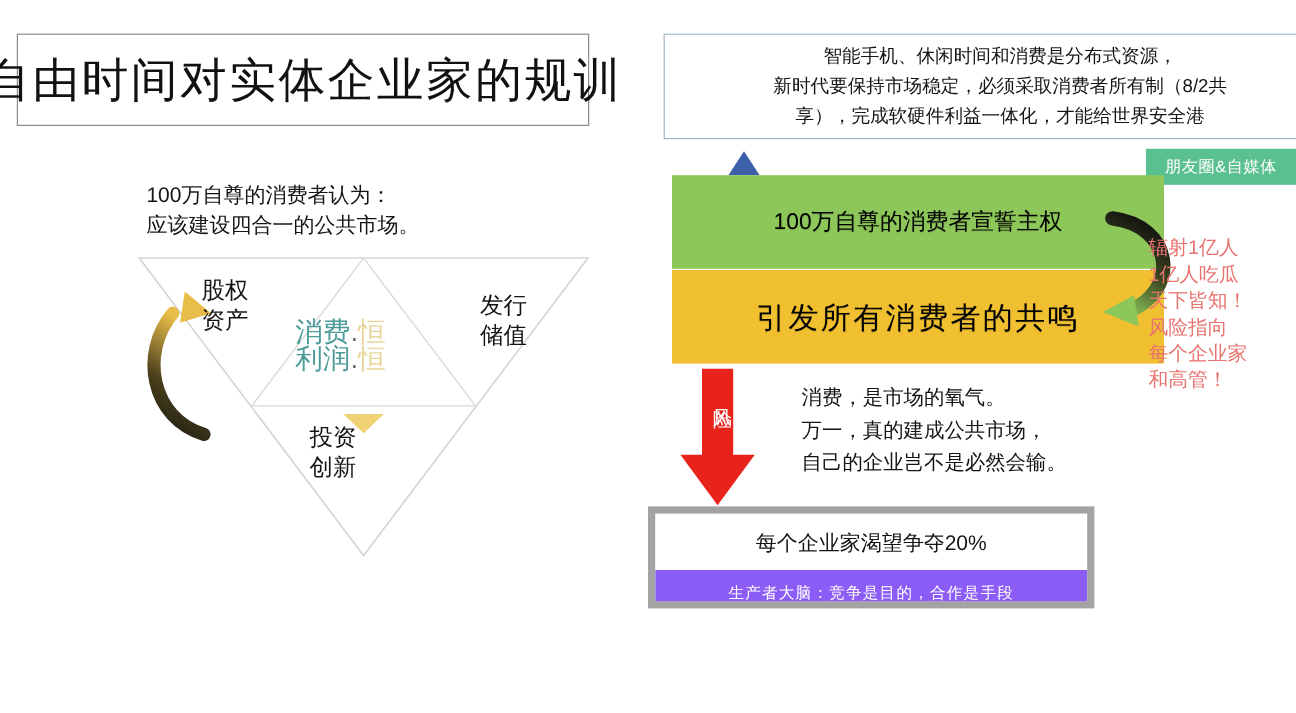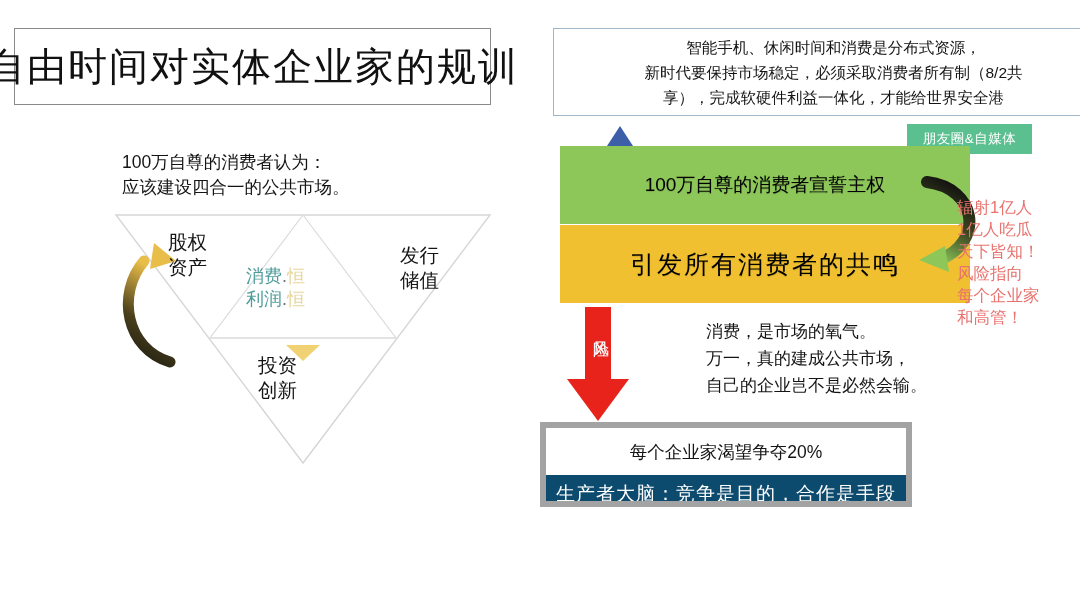--- a/index.html
+++ b/index.html
@@ -34,42 +34,42 @@
   .diagram{
     position:absolute;left:108px;top:205px;width:390px;height:265px;
   }
   .diagram svg{position:absolute;left:0;top:0;}
 
   .lbl{position:absolute;font-size:19.5px;line-height:25px;color:#141414;white-space:pre-line;text-align:center;}
   .lbl-equity{left:60px;top:25px;}
   .lbl-issue{left:248px;top:38px;margin-left:44px;}
   .lbl-invest{left:150px;top:148px;}
 
-  .center-pair{position:absolute;left:138px;top:60px;font-size:18px;line-height:23px;white-space:nowrap;}
+  .center-pair{position:absolute;left:138px;top:60px;font-size:23px;line-height:23px;white-space:nowrap;}
   .center-pair .cw{color:#4e9c9a;}
   .center-pair .dot{color:#6f6f6f;}
   .center-pair .hg{color:#e7d59a;}
 
   .left-footer{
     position:absolute;left:224px;top:478px;width:320px;
     font-size:17.5px;line-height:25px;color:#141414;white-space:pre-line;
   }
 
   
   .top-box{
     position:absolute;left:553px;top:28px;width:561px;height:88px;
     border:1.5px solid #9fb8c9;background:#fff;box-sizing:border-box;
     display:flex;align-items:center;justify-content:center;
   }
   .top-box-text{
     font-size:15.5px;line-height:25px;color:#141414;text-align:center;white-space:pre-line;padding:0 8px;
   }
 
   .badge{
-    position:absolute;left:907px;top:124px;width:125px;height:30px;
+    position:absolute;left:955px;top:124px;width:125px;height:30px;
     background:#5bc08f;color:#ffffff;font-size:13.5px;
     display:flex;align-items:center;justify-content:center;
     letter-spacing:.5px;
   }
 
   .blue-tri{
     position:absolute;left:607px;top:126px;width:0;height:0;
     border-left:13px solid transparent;border-right:13px solid transparent;
     border-bottom:20px solid #3c5fa8;
   }
@@ -84,42 +84,42 @@
 
   .risk-arrow{position:absolute;left:563px;top:307px;width:70px;height:118px;}
   .risk-label{
     position:absolute;left:589px;top:328px;width:22px;
     font-size:16px;color:#ffffff;line-height:19px;letter-spacing:1px;
     writing-mode:vertical-rl;text-orientation:upright;
   }
 
   .mid-text{
     position:absolute;left:668px;top:318px;width:320px;
-    font-size:17px;line-height:27px;color:#141414;white-space:pre-line;margin-left:38px;
+    font-size:17px;line-height:27px;color:#141414;white-space:pre-line;
   }
 
   .red-note{
     position:absolute;left:957px;top:196px;width:120px;
     font-size:16.5px;line-height:22px;color:#e8736f;white-space:pre-line;
   }
 
   .curve-arrow{position:absolute;left:905px;top:168px;width:95px;height:115px;}
 
   .bottom-box{
     position:absolute;left:540px;top:422px;width:372px;height:85px;
     border:6px solid #a3a3a3;background:#ffffff;box-sizing:border-box;
     overflow:hidden;
   }
   .bottom-top{
     height:47px;display:flex;align-items:center;justify-content:center;
     font-size:17.5px;color:#141414;
   }
   .bottom-red{
-    height:37px;background:#0c4a6e;display:flex;align-items:center;justify-content:center;
-    color:#ffffff;font-size:19px;letter-spacing:1px;
+    height:37px;background:#8b5cf6;display:flex;align-items:center;justify-content:center;
+    color:#ffffff;font-size:13px;letter-spacing:1px;
   }
 </style>
 </head>
 <body>
 
 <div class="stage">
 
   <div class="title-box">
     <div class="title-text">自由时间对实体企业家的规训</div>
   </div>

